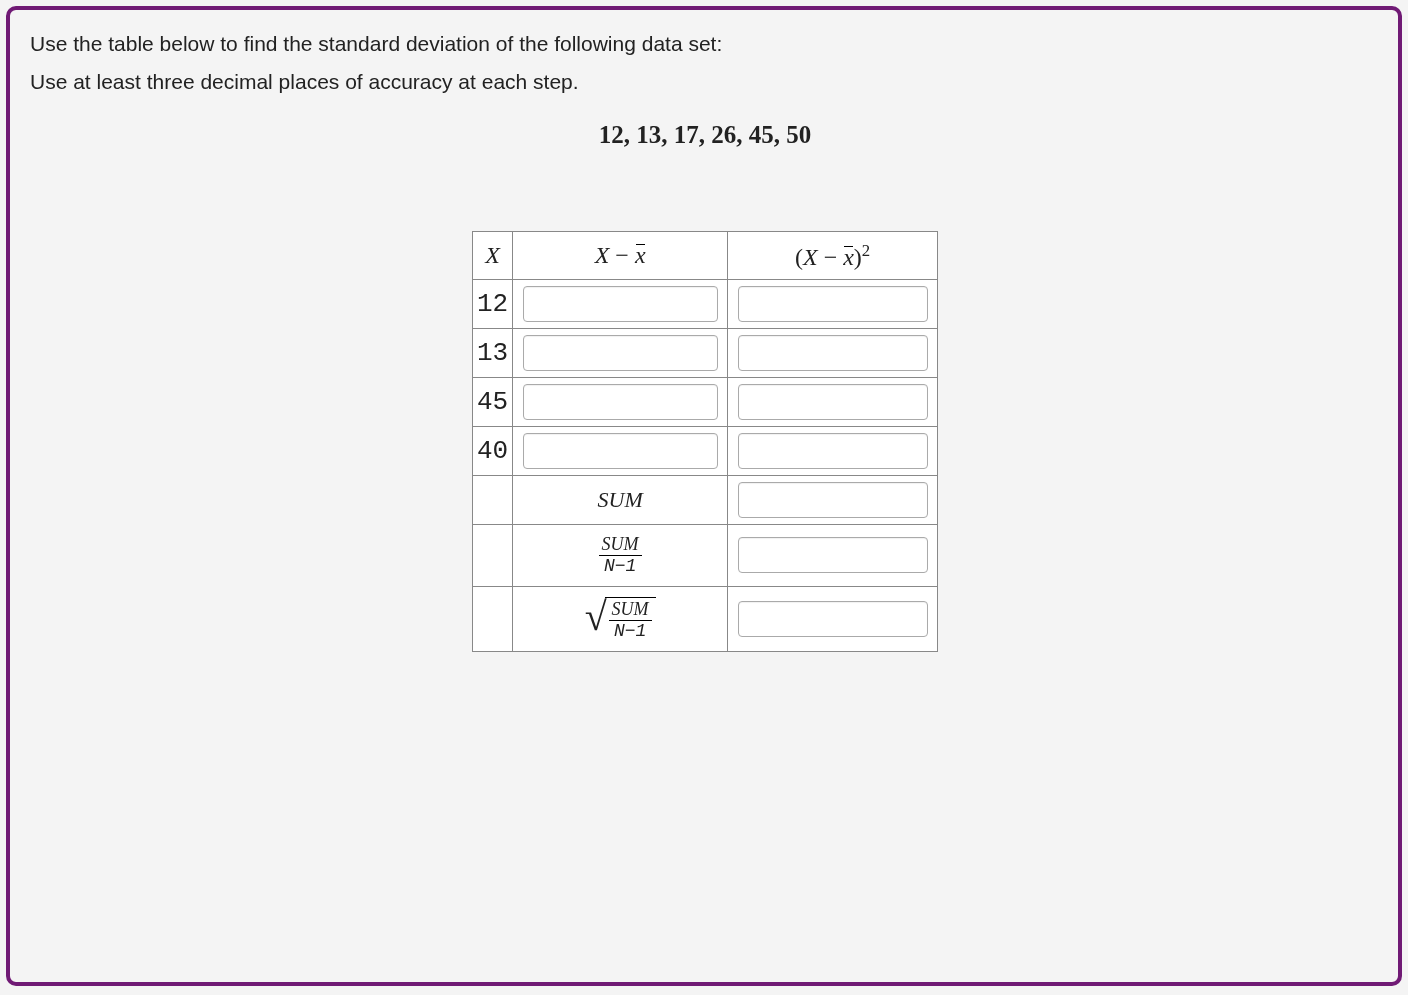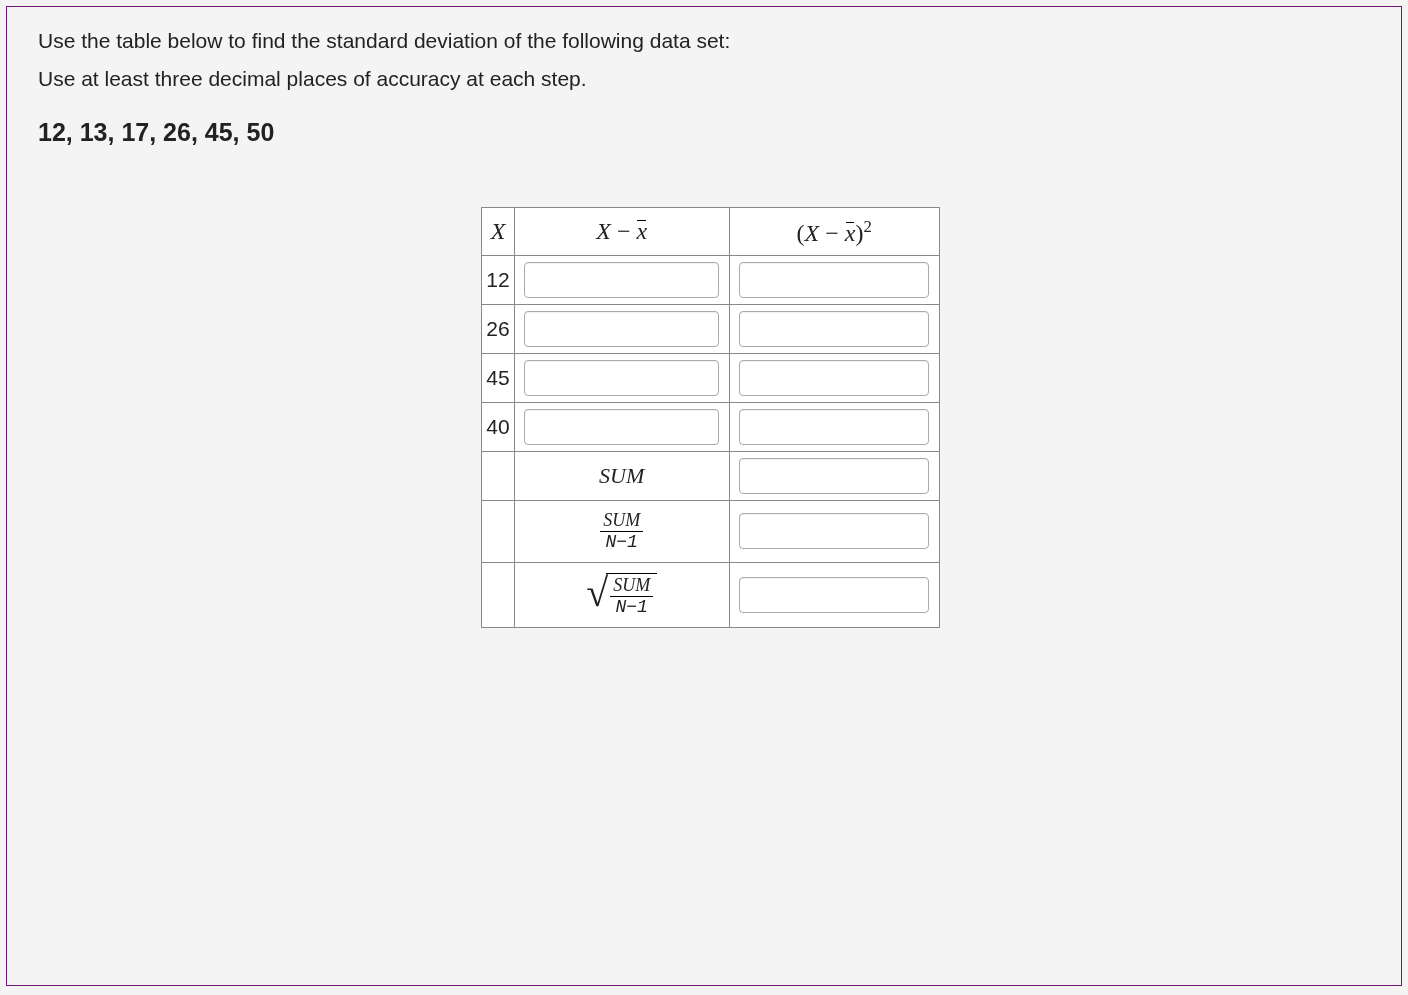--- a/index.html
+++ b/index.html
@@ -8,39 +8,40 @@
   body {
     margin: 0;
     padding: 0;
     background: #f4f4f4;
     font-family: Arial, Helvetica, sans-serif;
     font-size: 21px;
     color: #222;
   }
   .card {
     background: #f4f4f4;
-    border: 1px solid #701a75;
-    border-radius: 0;
+    border: 4px solid #701a75;
+    border-radius: 10px;
     margin: 6px;
-    padding: 18px 18px 30px 31px;
+    padding: 18px 18px 30px 20px;
     min-height: 980px;
   }
   .prompt-line {
     margin: 0 0 6px 0;
     line-height: 1.5;
   }
   .prompt-instruction {
     margin: 0 0 24px 0;
     line-height: 1.5;
   }
   .dataset {
-    font-family: Liberation Sans, sans-serif;
+    text-align: center;
+    font-family: Liberation Serif, serif;
     font-size: 25px;
     font-weight: bold;
-    margin: 10px 0 60px 0;
+    margin: 10px 0 82px 0;
   }
   .table-wrap {
     display: flex;
     justify-content: center;
   }
   table.calc {
     border-collapse: collapse;
     background: #fff;
   }
   table.calc th,
@@ -50,22 +51,22 @@
     vertical-align: middle;
     text-align: center;
     font-weight: normal;
   }
   table.calc th {
     font-family: "Times New Roman", Times, serif;
     font-size: 24px;
     height: 48px;
   }
   table.calc td.xcol {
-    font-family: Liberation Sans, sans-serif;
-    font-size: 21px;
+    font-family: Liberation Mono, monospace;
+    font-size: 26px;
     text-align: left;
     padding: 4px 4px;
   }
   table.calc td.labelcell {
     font-family: "Times New Roman", Times, serif;
     font-size: 22px;
     font-style: italic;
     padding: 10px 8px;
   }
   table.calc td.inputcell {
@@ -174,21 +175,21 @@
           </th>
         </tr>
       </thead>
       <tbody>
         <tr>
           <td class="xcol">12</td>
           <td class="inputcell col-dev"><input type="text" value="" style=""></td>
           <td class="inputcell col-sq"><input type="text" value="" style=""></td>
         </tr>
         <tr>
-          <td class="xcol">26</td>
+          <td class="xcol">13</td>
           <td class="inputcell col-dev"><input type="text" value="" style=""></td>
           <td class="inputcell col-sq"><input type="text" value="" style=""></td>
         </tr>
         <tr>
           <td class="xcol">45</td>
           <td class="inputcell col-dev"><input type="text" value="" style=""></td>
           <td class="inputcell col-sq"><input type="text" value="" style=""></td>
         </tr>
         <tr>
           <td class="xcol">40</td>

